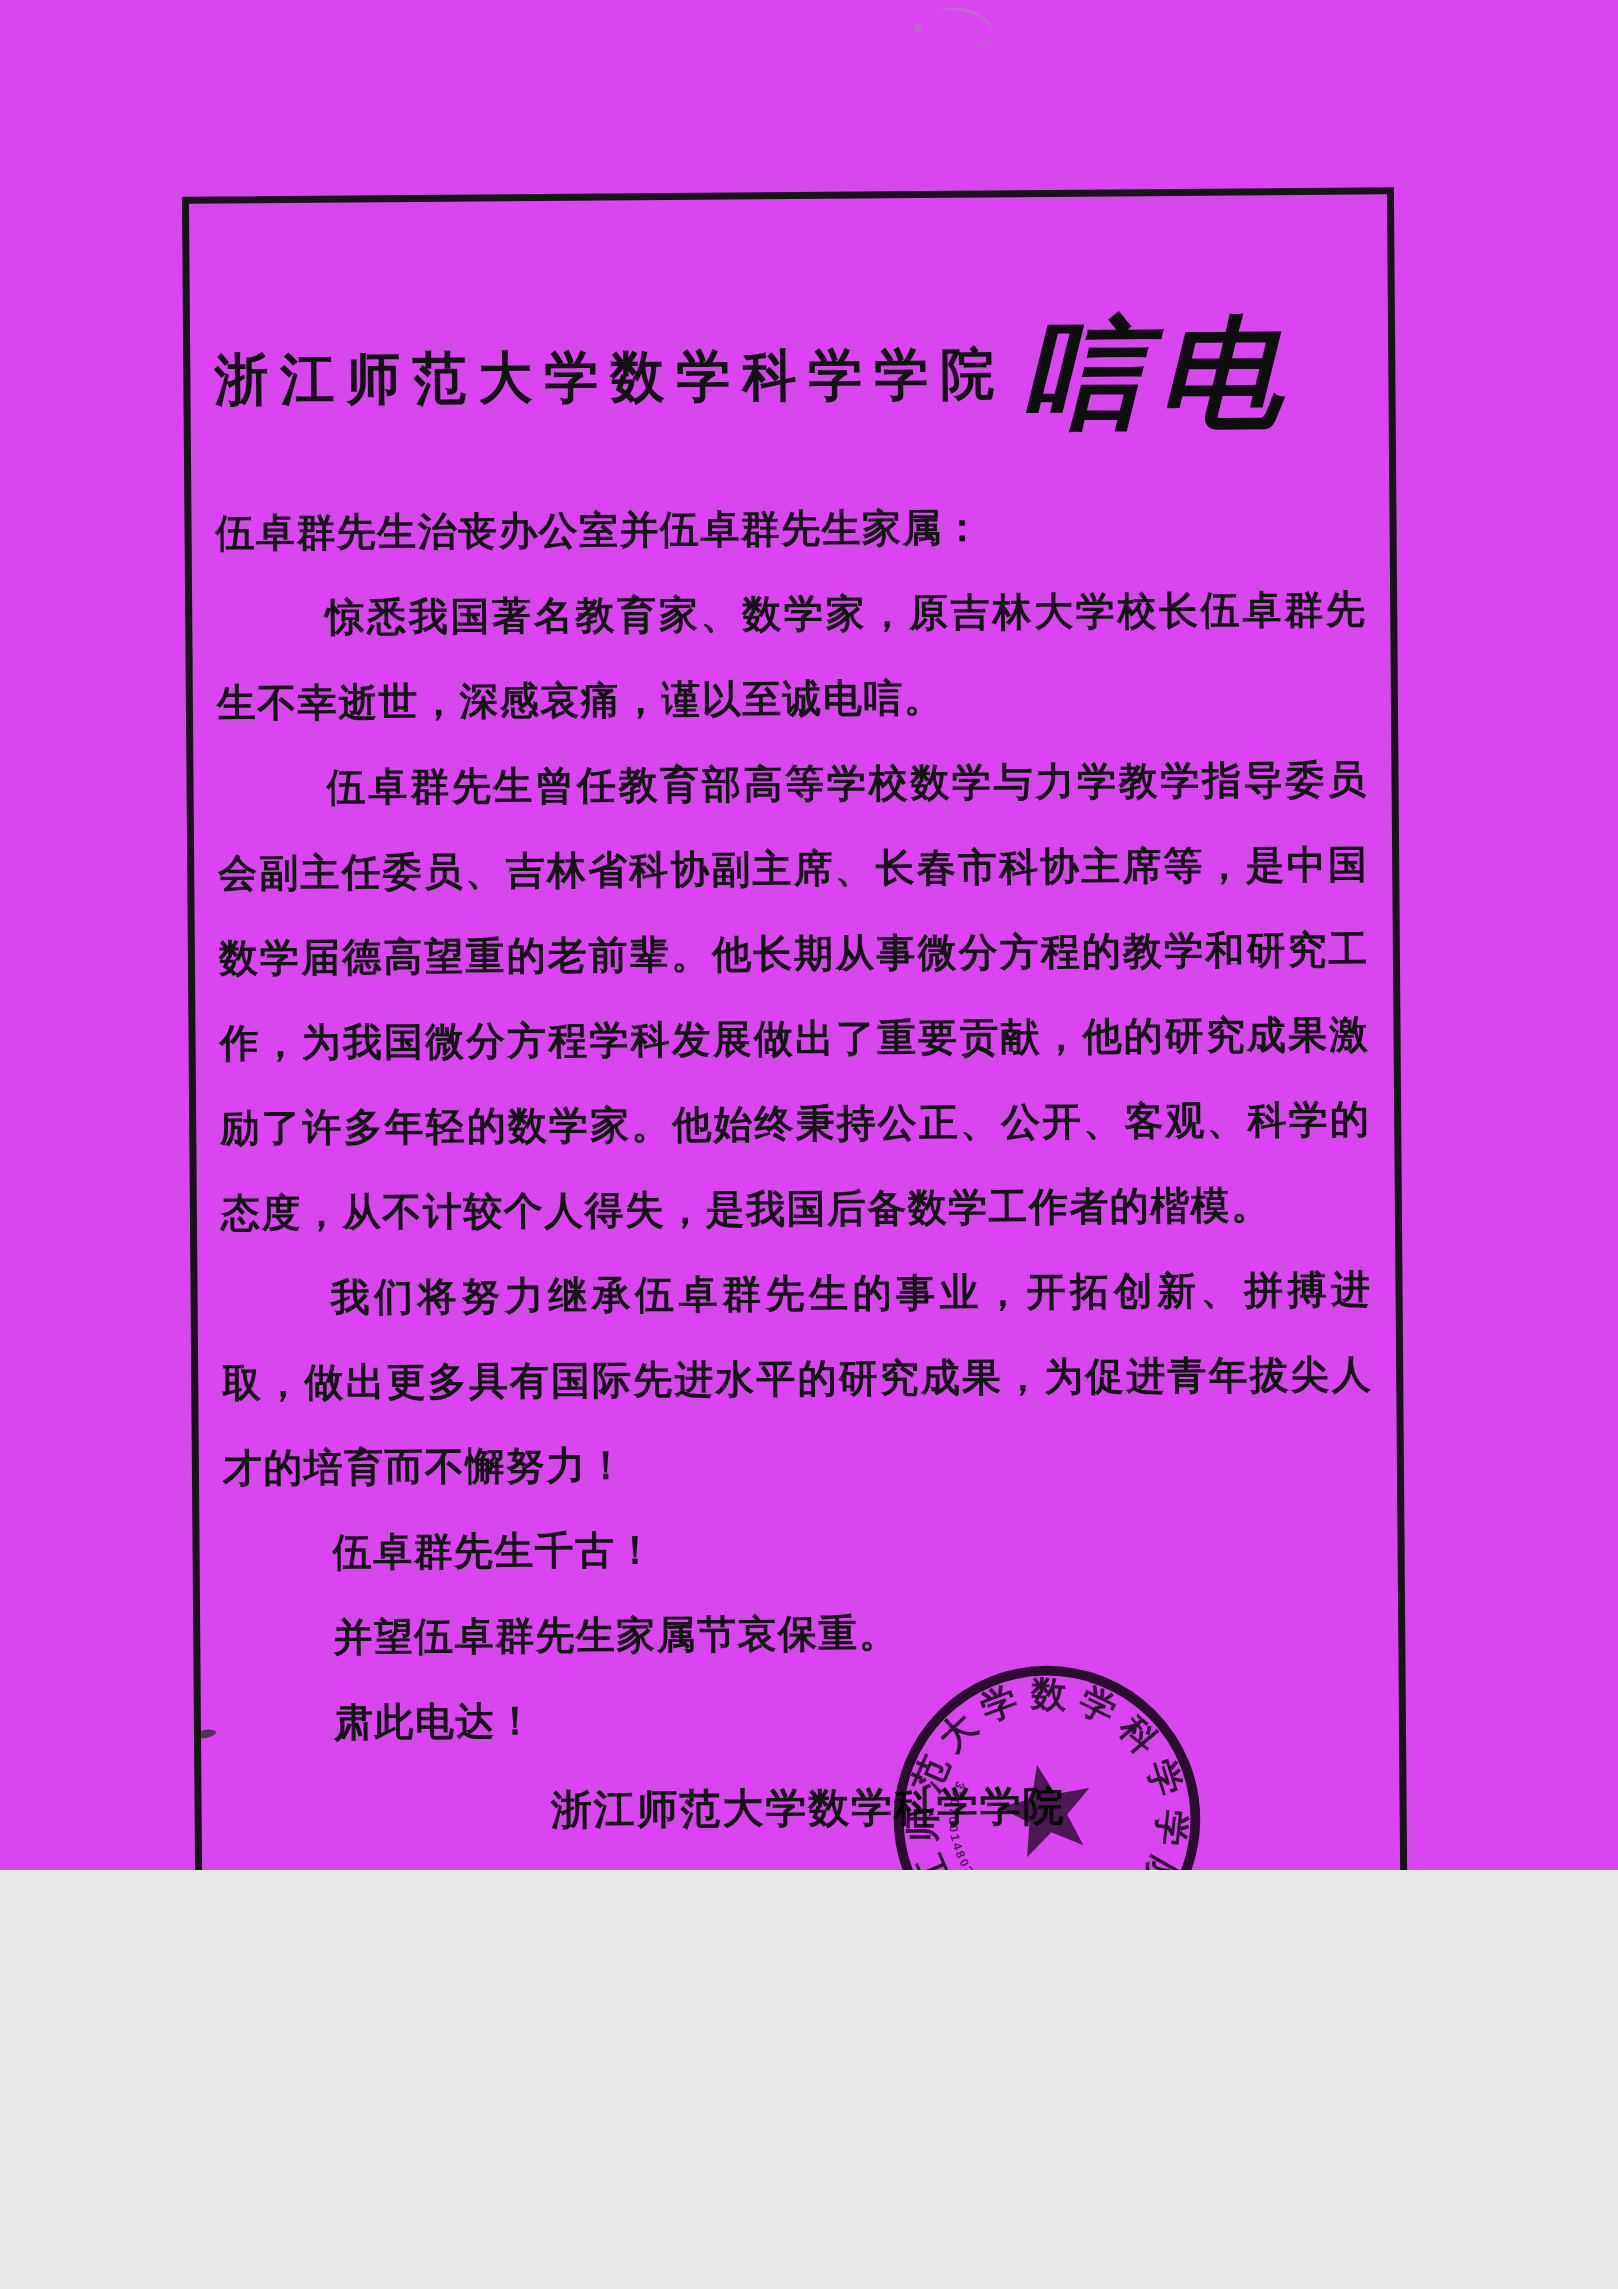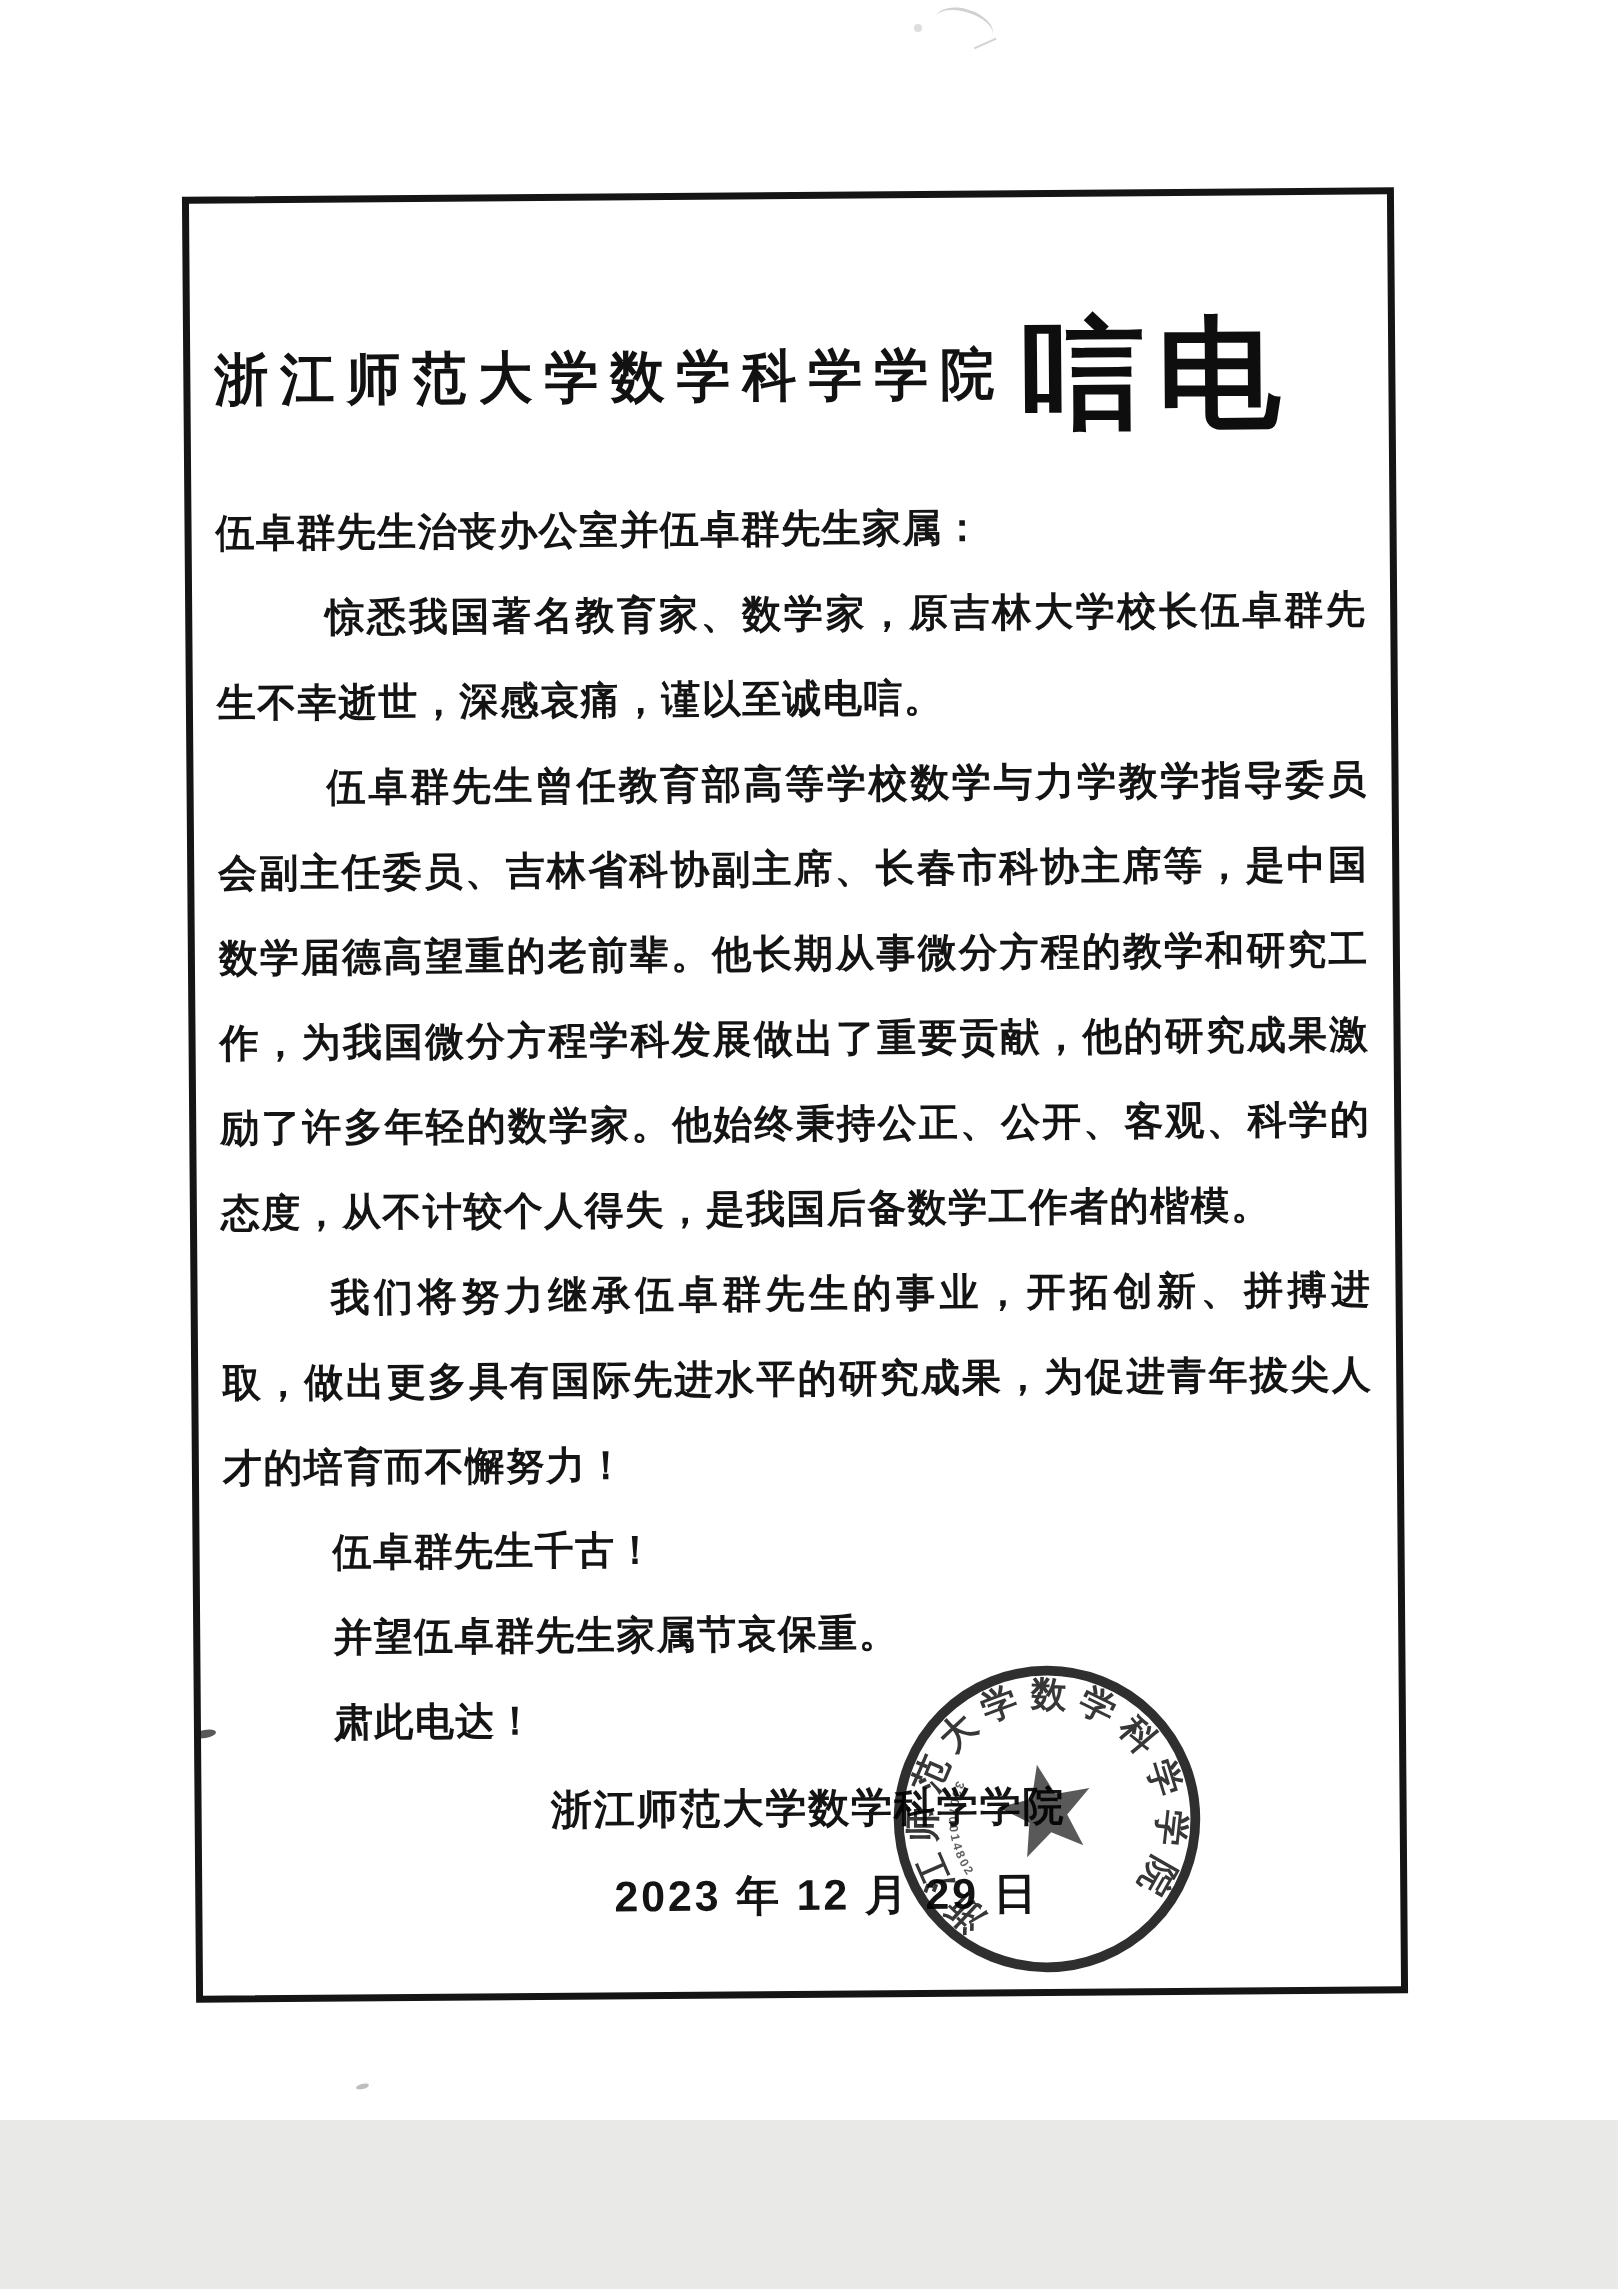--- a/index.html
+++ b/index.html
@@ -1,19 +1,19 @@
 <!DOCTYPE html>
 <html style="font-size:15px"><head>
 <meta charset="utf-8">
 <style>
   html,body{margin:0;padding:0;background:#e9e9e7;}
   .page{
     position:relative;
-    width:1618px;height:2120px;
-    background:#ffffff;
+    width:1618px;height:1870px;
+    background:#d946ef;
     overflow:hidden;
     font-family:"Liberation Sans","DejaVu Sans",sans-serif;
     color:#141414;
   }
   
   .noise{position:absolute;pointer-events:none;}
   .noise-a{left:934px;top:9.3px;width:60px;height:32px;
     border-top:3.7px solid #9a9a9a;border-radius:60%;
     transform:rotate(18deg);opacity:.45;}
   .noise-b{left:971px;top:32px;width:24px;height:11.2px;
@@ -43,20 +43,21 @@
   .institution{
     font-size:54px;font-weight:700;letter-spacing:12px;
     color:#121212;
     transform:scaleY(1.04);
   }
   .telegram-title{
     font-size:123px;font-weight:800;letter-spacing:13px;
     margin-left:15px;line-height:1;
     color:#0e0e0e;
     transform:scaleY(0.98);
+    font-style:italic;
   }
 
   .body-text{
     margin-top:48px;
     font-size:39px;font-weight:700;
     line-height:85px;letter-spacing:1.4px;
     text-align:justify;
   }
   .body-text p{margin:0;}
   .salutation{text-indent:0;}

